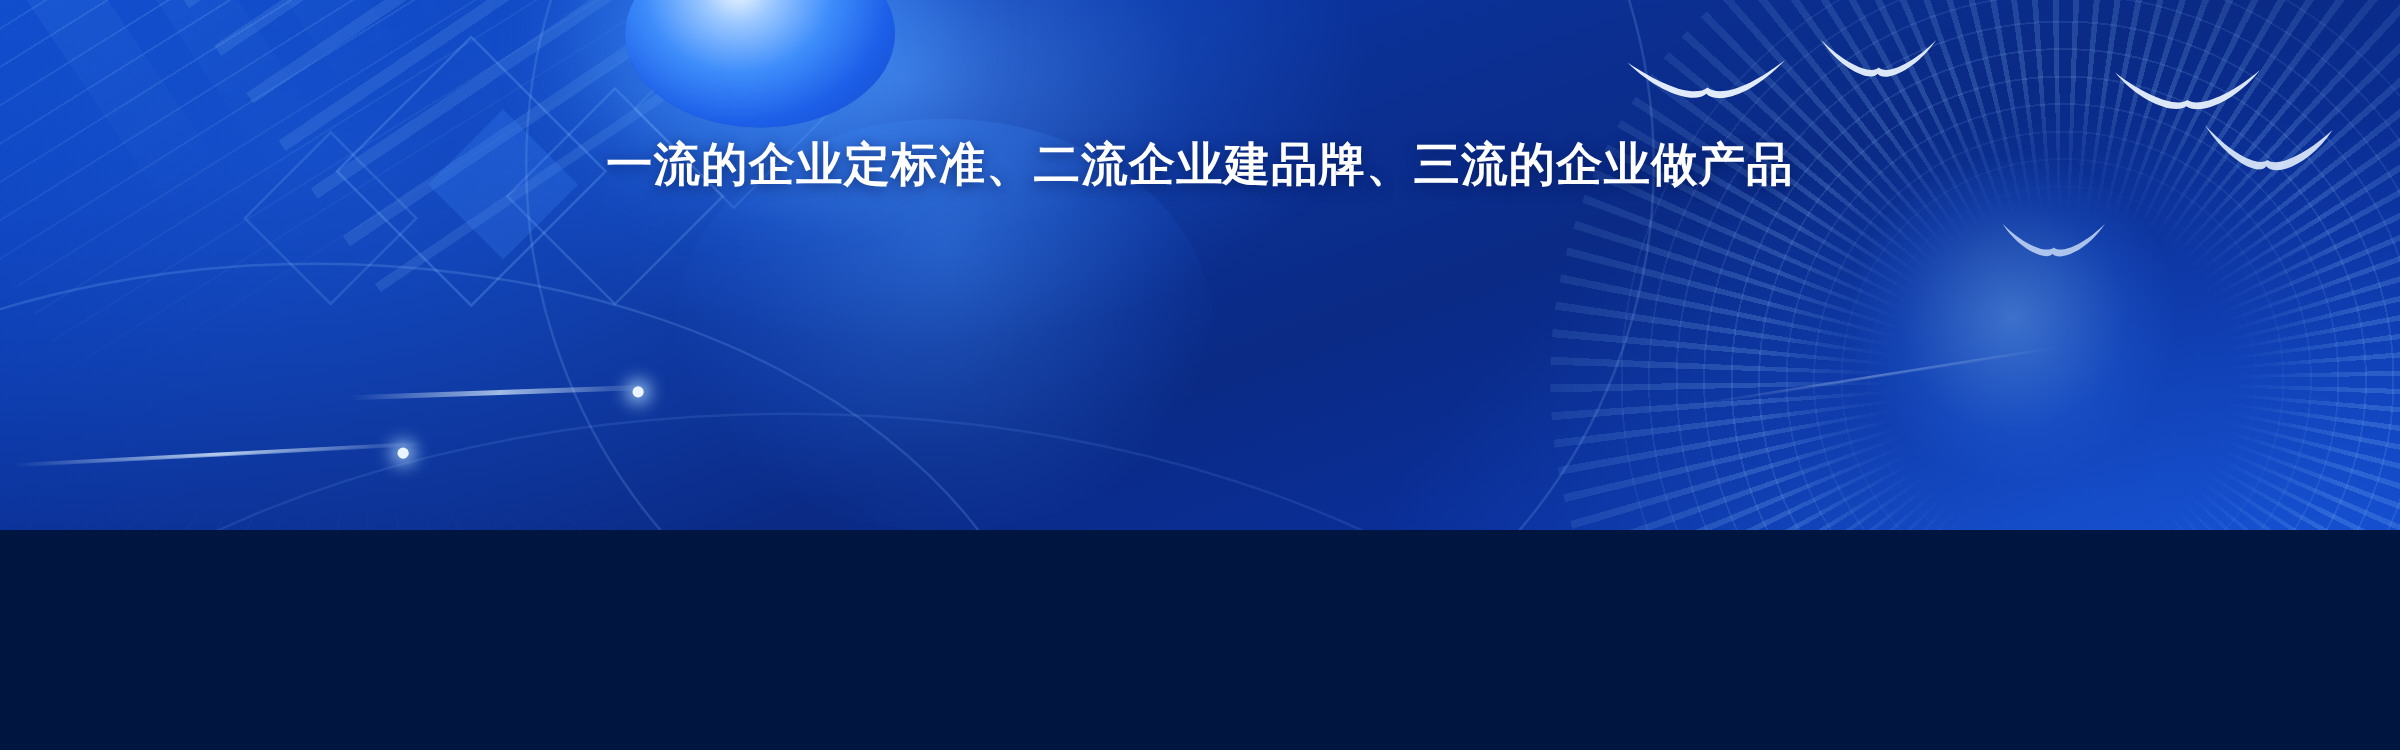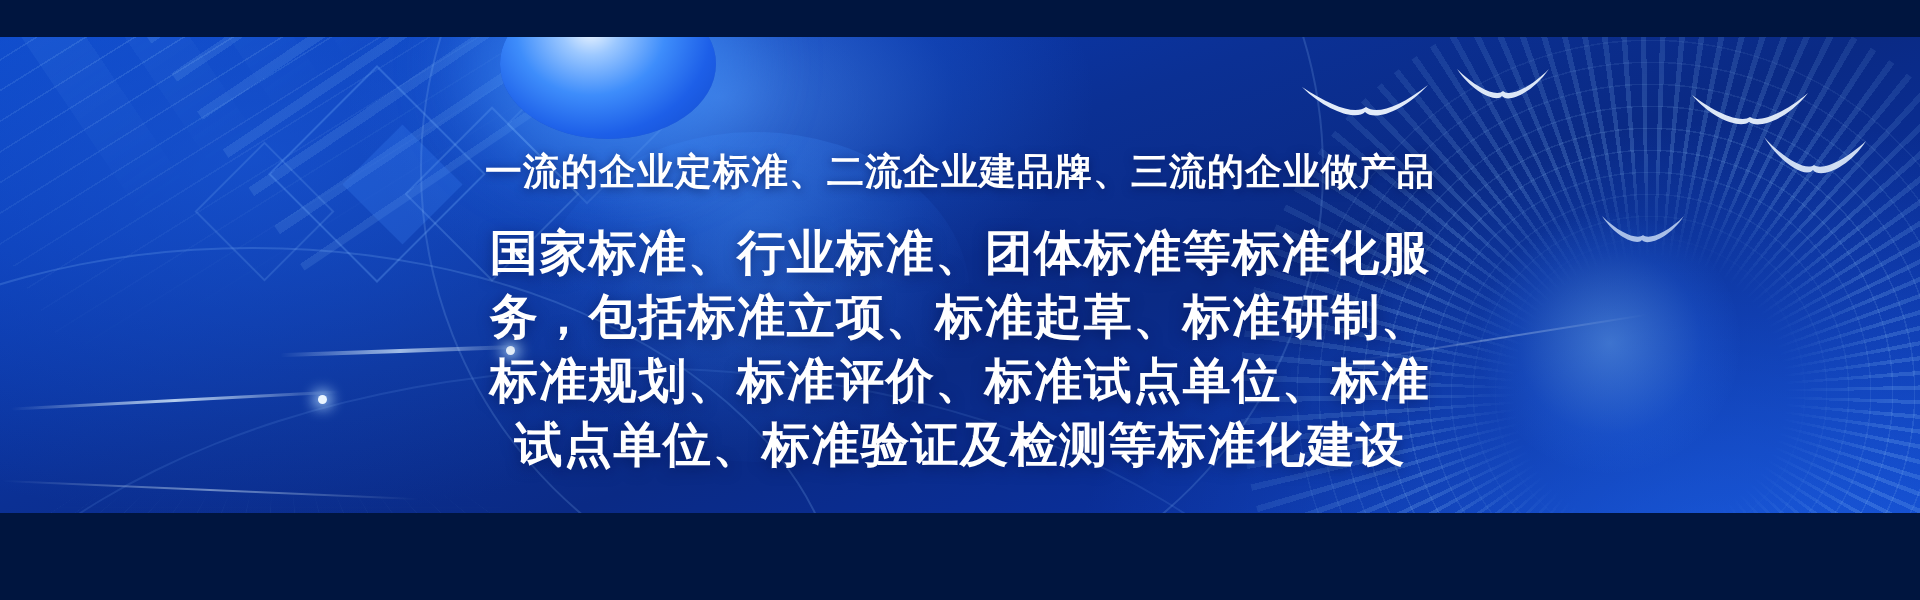--- a/index.html
+++ b/index.html
@@ -1,26 +1,25 @@
 <!DOCTYPE html>
 <html><head>
 <meta charset="utf-8">
 <style>
   html,body{margin:0;padding:0;background:#00153f;}
   #banner{
     position:relative;
-    width:1920px;height:476px;
+    width:1920px;height:424px;
     overflow:hidden;
-    font-family:Liberation Serif, serif;
+    font-family:Liberation Mono, monospace;
     background:
       radial-gradient(ellipse 520px 300px at 720px 60px, rgba(90,160,255,.55) 0%, rgba(40,110,230,.22) 45%, rgba(0,0,0,0) 72%),
       radial-gradient(ellipse 900px 520px at 250px 120px, rgba(30,95,220,.55) 0%, rgba(10,45,150,0) 70%),
       radial-gradient(ellipse 1000px 700px at 1750px 560px, rgba(40,120,255,.50) 0%, rgba(10,40,140,0) 68%),
       linear-gradient(160deg,#0b47c8 0%,#0a3bb4 18%,#0b3094 40%,#0a2a85 58%,#0a2f9b 78%,#0c3cba 100%);
-    margin-top: 37px;
   }
 
   
   .layer{position:absolute;inset:0;pointer-events:none;}
 
   
   .film{
     position:absolute;left:-60px;top:-120px;width:760px;height:430px;
     transform:rotate(-34deg);transform-origin:0 0;
     background:repeating-linear-gradient(to right,
@@ -215,21 +214,15 @@
     </div>
     <div class="gull" style="left:1600px;top:175px;">
       <svg width="86" height="34" viewBox="0 0 86 34">
         <path d="M2 4 C20 22, 38 28, 43 23 C48 28, 66 22, 84 4 C68 28, 46 34, 42 28 C38 34, 16 26, 2 4 Z" fill="#dcecff" opacity="0.75"></path>
       </svg>
     </div>
   </div>
 
   <div class="text-wrap">
     <div class="headline">一流的企业定标准、二流企业建品牌、三流的企业做产品</div>
-    <div class="subblock">
-      <span class="ln">国家标准、行业标准、团体标准等标准化服</span>
-      <span class="ln">务，包括标准立项、标准起草、标准研制、</span>
-      <span class="ln">标准规划、标准评价、标准试点单位、标准</span>
-      <span class="ln">试点单位、标准验证及检测等标准化建设</span>
-    </div>
   </div>
 
 </div>
 
 </body></html>

